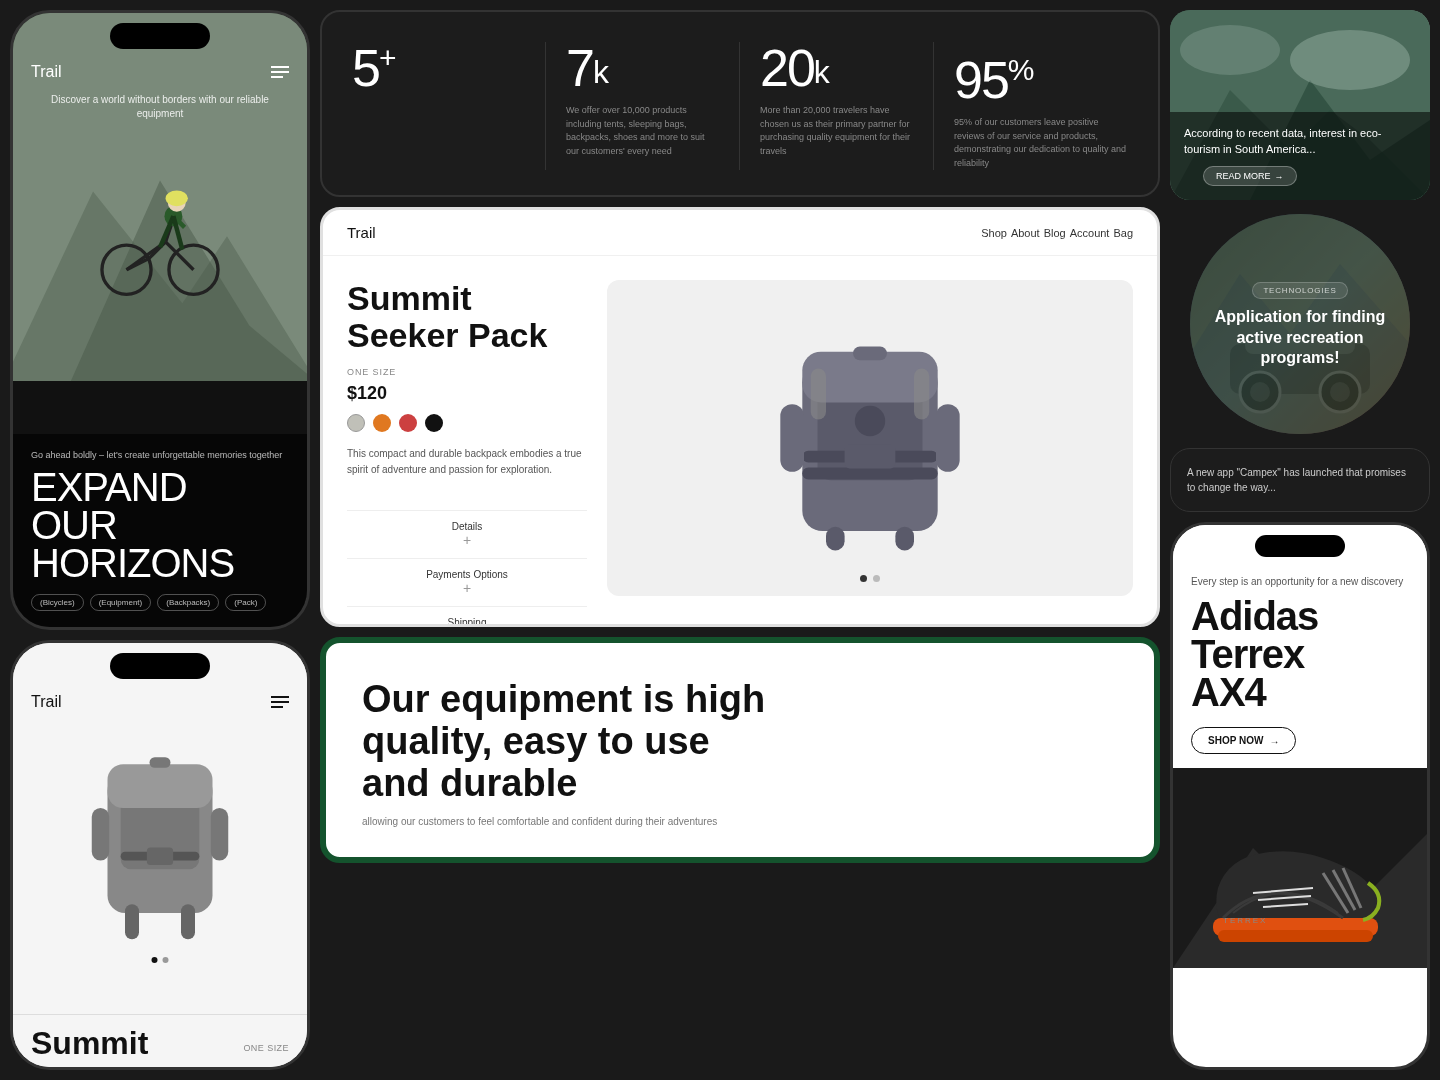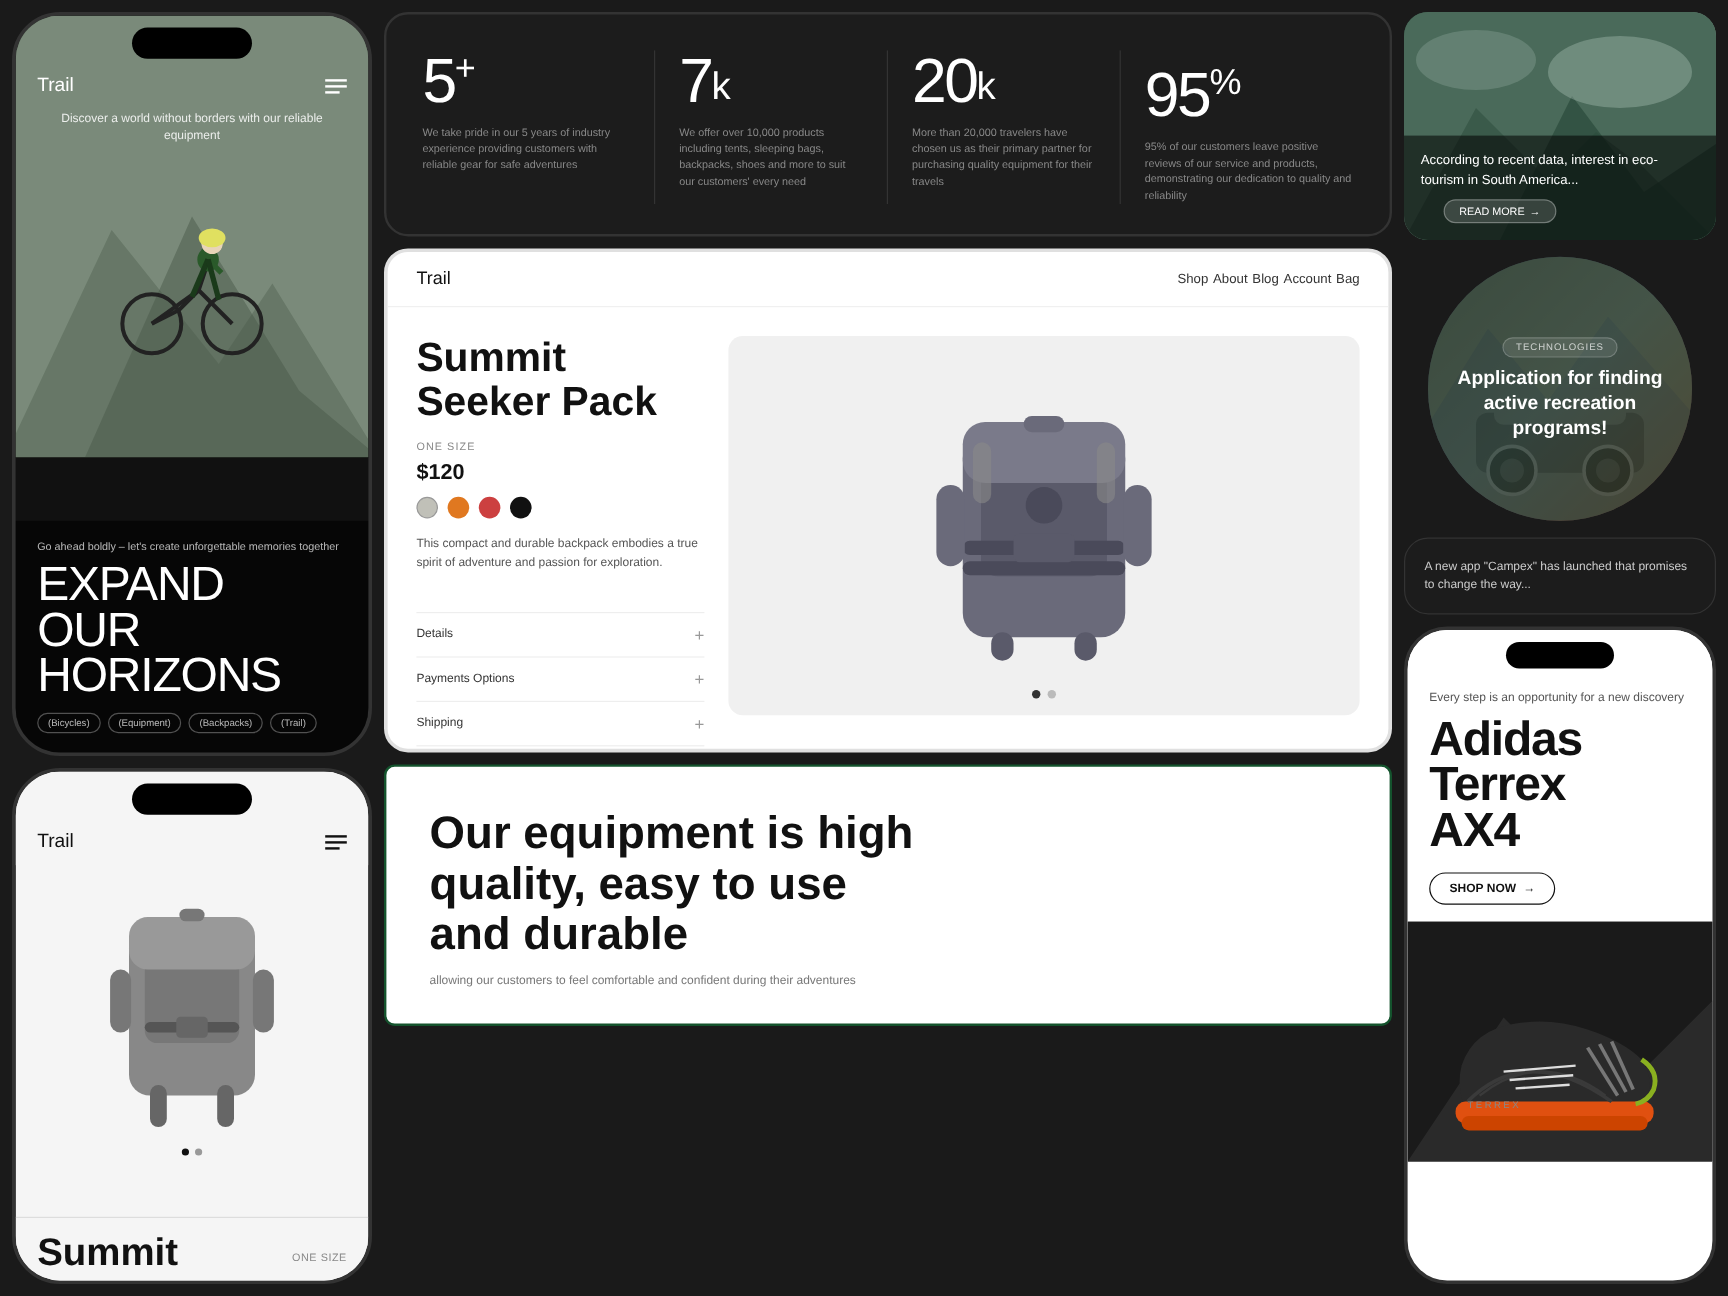--- a/index.html
+++ b/index.html
@@ -330,20 +330,21 @@
       border-top: 1px solid #eee;
     }
     .accordion-item {
       border-bottom: 1px solid #eee;
       padding: 10px 0;
       display: flex;
       justify-content: space-between;
       align-items: center;
       font-size: 10px;
       color: #333;
+      flex-direction: column;
     }
     .accordion-plus {
       color: #999;
       font-size: 14px;
     }
     .product-image-area {
       flex: 1;
       background: #f0f0f0;
       border-radius: 12px;
       display: flex;
@@ -365,22 +366,22 @@
       border-radius: 50%;
       background: #bbb;
     }
     .c-dot.active {
       background: #333;
     }
 
     
     .quality-panel {
       background: #fff;
-      border-radius: 9px;
-      border: 2px solid #14532d;
+      border-radius: 20px;
+      border: 6px solid #14532d;
       padding: 36px 36px 28px;
     }
     .quality-title {
       font-size: 38px;
       font-weight: 700;
       color: #111;
       line-height: 1.1;
       max-width: 420px;
       margin-bottom: 10px;
     }
@@ -606,21 +607,21 @@
 
       <div class="bottom-overlay">
         <p class="go-boldly">Go ahead boldly – let's create unforgettable memories together</p>
         <div class="expand-text">
           EXPAND<br>OUR<br>HORIZONS
         </div>
         <div class="category-tags">
           <span class="category-tag">(Bicycles)</span>
           <span class="category-tag">(Equipment)</span>
           <span class="category-tag">(Backpacks)</span>
-          <span class="category-tag">(Trail)</span>
+          <span class="category-tag">(Pack)</span>
         </div>
       </div>
     </div>
   </div>
 
   <div class="phone-frame phone-bottom">
     <div class="phone-notch"></div>
     <div class="phone-bottom-inner" style="height:430px;">
 
       <div class="phone-bottom-header">
@@ -665,21 +666,20 @@
     </div>
   </div>
 </div>
 
 <div class="center-col">
 
   <div class="stats-panel">
     <div class="stats-grid">
       <div class="stat-item">
         <div class="stat-number">5<span class="stat-super">+</span></div>
-        <p class="stat-desc">We take pride in our 5 years of industry experience providing customers with reliable gear for safe adventures</p>
       </div>
       <div class="stat-item">
         <div class="stat-number">7<span style="font-size:32px;vertical-align:middle">k</span></div>
         <p class="stat-desc">We offer over 10,000 products including tents, sleeping bags, backpacks, shoes and more to suit our customers' every need</p>
       </div>
       <div class="stat-item">
         <div class="stat-number">20<span style="font-size:32px;vertical-align:middle">k</span></div>
         <p class="stat-desc">More than 20,000 travelers have chosen us as their primary partner for purchasing quality equipment for their travels</p>
       </div>
       <div class="stat-item">

